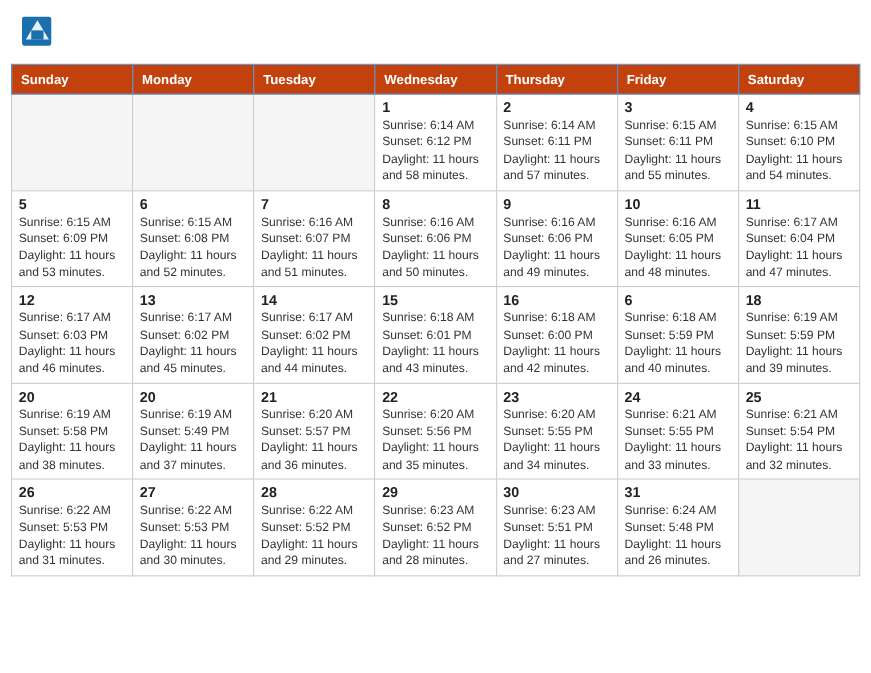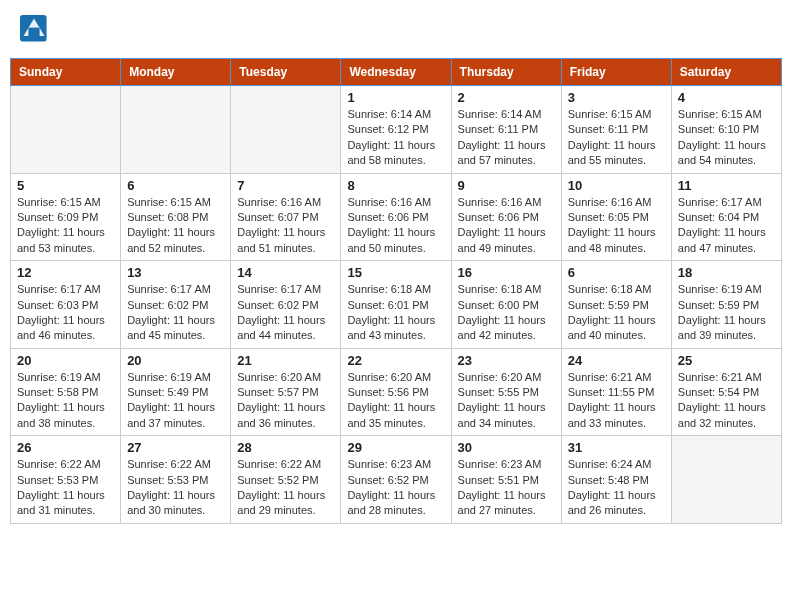--- a/index.html
+++ b/index.html
@@ -287,21 +287,21 @@
         <td>
           <span class="day-num">23</span>
           <div class="day-info">Sunrise: 6:20 AM
 Sunset: 5:55 PM
 Daylight: 11 hours
 and 34 minutes.</div>
         </td>
         <td>
           <span class="day-num">24</span>
           <div class="day-info">Sunrise: 6:21 AM
-Sunset: 11:55 PM
+Sunset: 5:55 PM
 Daylight: 11 hours
 and 33 minutes.</div>
         </td>
         <td>
           <span class="day-num">25</span>
           <div class="day-info">Sunrise: 6:21 AM
 Sunset: 5:54 PM
 Daylight: 11 hours
 and 32 minutes.</div>
         </td>

